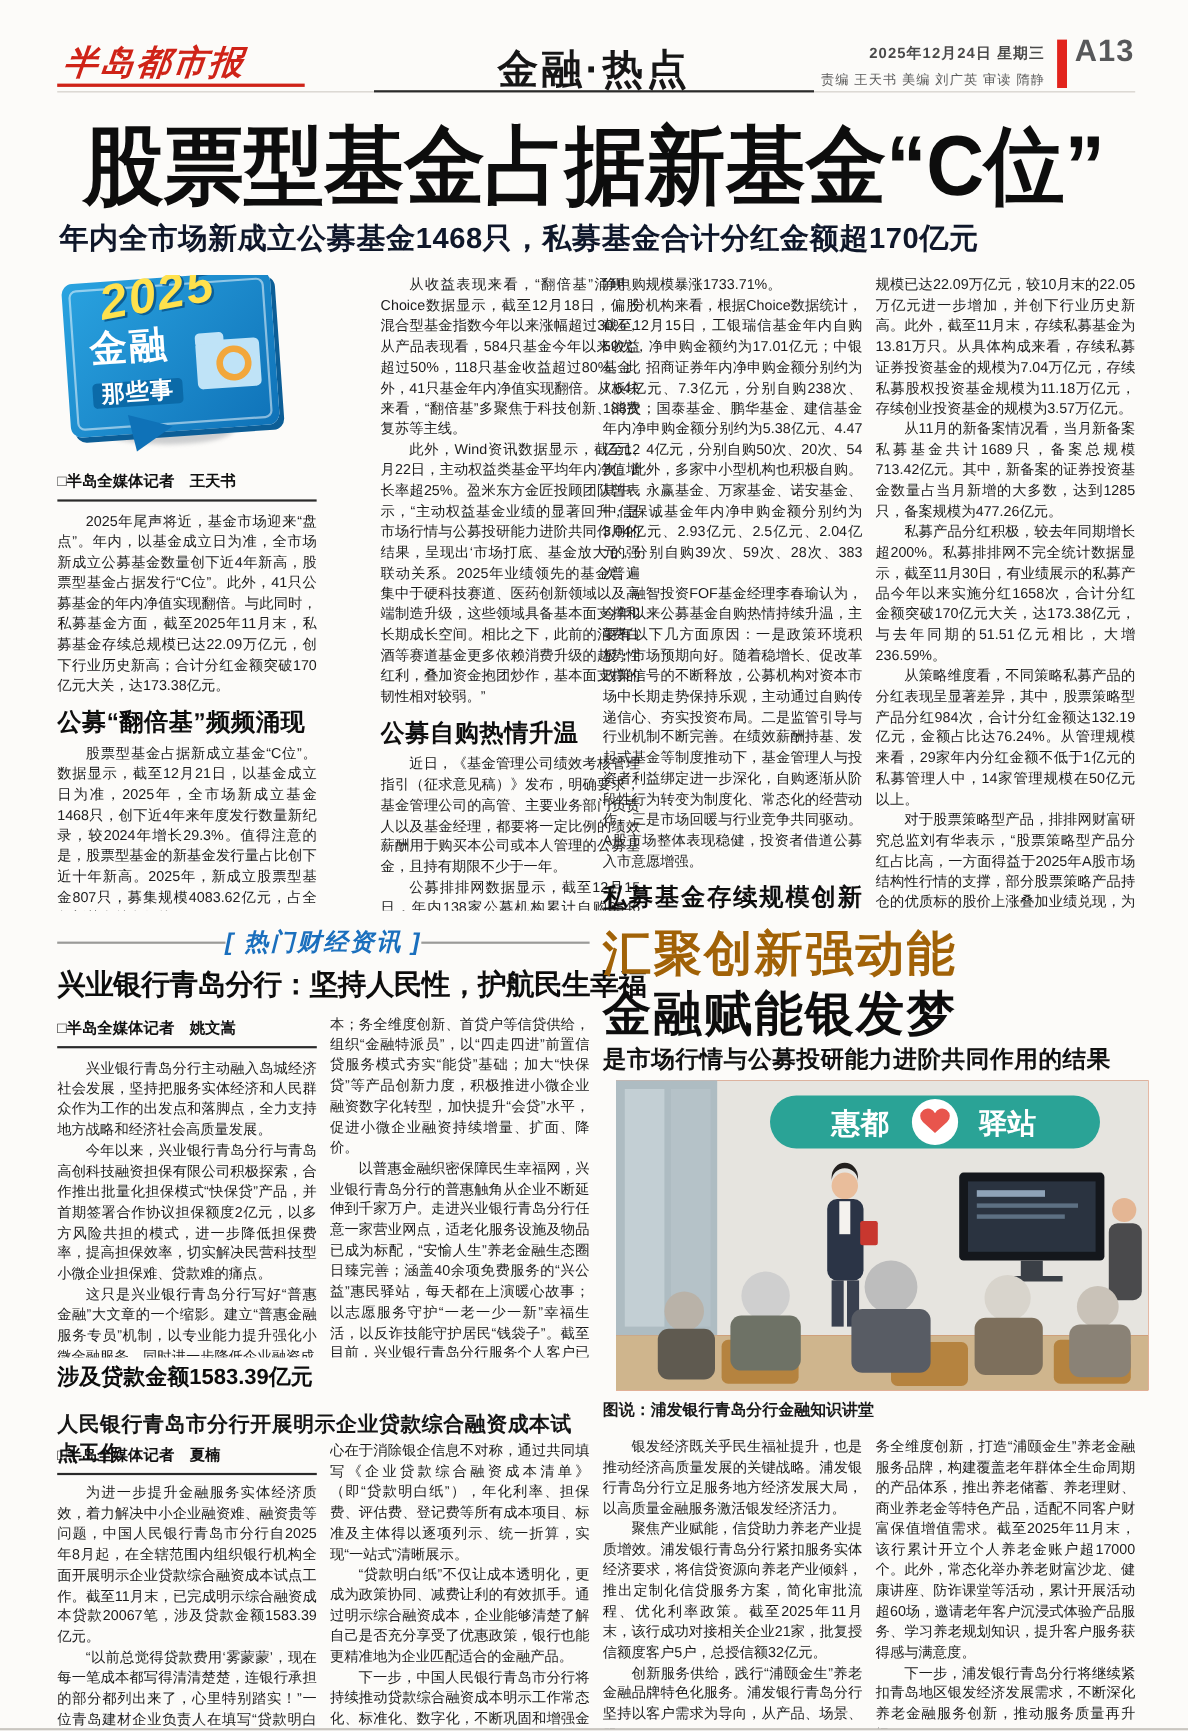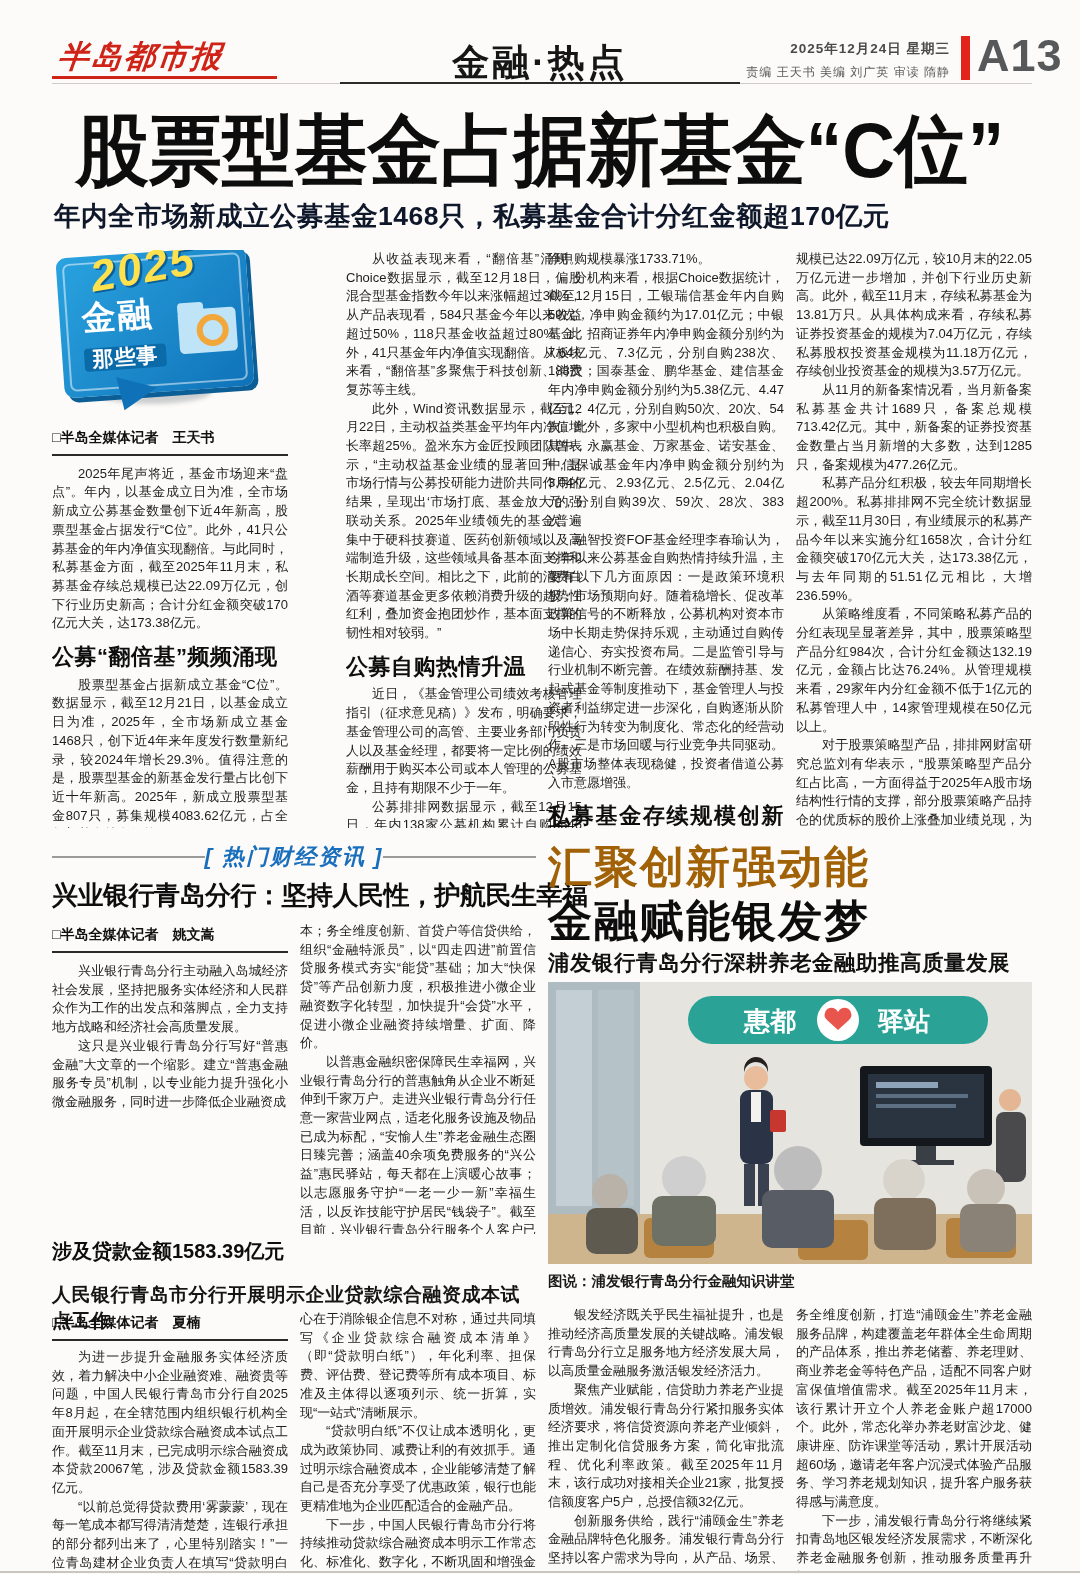--- a/index.html
+++ b/index.html
@@ -11,21 +11,21 @@
   .masthead{left:58px;top:36px;font-family:"Liberation Serif",serif;font-style:italic;
             font-weight:900;font-size:31px;color:#cf2318;letter-spacing:2px;transform:skewX(-6deg);}
   .masthead-rule{left:52px;top:76px;width:225px;height:3px;background:#cf2318;}
   .section-title{left:380px;top:38px;width:320px;text-align:center;font-size:37px;font-weight:900;letter-spacing:3px;}
   .section-rule{left:340px;top:82px;width:400px;height:2px;background:#2b2b2b;}
   .header-rule{left:52px;top:83px;width:980px;height:1px;background:#cfcBC5;}
   .date-block{left:640px;top:40px;width:310px;text-align:right;color:#4a4a4a;}
   .date-line1{font-size:13.5px;font-weight:700;letter-spacing:1px;}
   .date-line2{font-size:12px;margin-top:6px;letter-spacing:1px;color:#5c5c5c;}
   .page-bar{left:961px;top:36px;width:9px;height:44px;background:#e2241d;}
-  .page-no{left:977px;top:30px;font-size:45px;font-weight:700;color:#57585a;letter-spacing:1px;}
+  .page-no{left:977px;top:30px;font-size:28px;font-weight:700;color:#57585a;letter-spacing:1px;}
 
   
   .lead-headline{left:52px;top:100px;width:976px;text-align:center;font-size:73px;font-weight:900;
                  letter-spacing:0px;white-space:nowrap;color:#0d0d0d;transform:scaleY(1.06);transform-origin:top;}
   .lead-sub{left:54px;top:198px;width:976px;font-size:26.5px;font-weight:700;letter-spacing:0.5px;color:#0f172a;}
 
   .col{overflow:hidden;width:236px;font-size:13px;line-height:18.7px;text-align:justify;color:#1c1c1c;}
   .para{margin:0;text-indent:2em;}
   .cont{text-indent:0;}
   h3.sec{font-size:22px;font-weight:900;margin:15px 0 9px;letter-spacing:0.5px;color:#0e0e0e;}
@@ -68,21 +68,21 @@
   .dk-headline{left:52px;top:1238px;width:484px;font-size:20px;font-weight:900;white-space:nowrap;color:#0d0d0d;}
   .dk-sub{left:52px;top:1282px;width:484px;font-size:19px;font-weight:700;letter-spacing:0.5px;color:#151515;}
   .dk-byline{left:52px;top:1314px;width:236px;}
   .dk-c1{left:52px;top:1348px;height:222px;}
   .dk-c2{left:300px;top:1310px;height:260px;}
 
   
   .pf-h1{left:548px;top:838px;width:484px;font-size:44px;font-weight:900;letter-spacing:2px;white-space:nowrap;color:#a16207;}
   .pf-h2{left:548px;top:892px;width:484px;font-size:44px;font-weight:900;letter-spacing:2px;white-space:nowrap;color:#0d0d0d;}
   .pf-sub{left:548px;top:948px;width:484px;font-size:21.5px;font-weight:700;letter-spacing:0.5px;color:#111;}
-  .pf-photo{left:548px;top:982px;width:484px;height:282px;background:#c2410c;}
+  .pf-photo{left:560px;top:982px;width:484px;height:282px;background:#c2410c;}
   .pf-caption{left:548px;top:1272px;width:484px;font-size:14.5px;font-weight:700;color:#1a1a1a;}
   .pf-c1{left:548px;top:1306px;height:266px;}
   .pf-c2{left:796px;top:1306px;height:266px;}
 
   .footer-rule{left:0px;top:1571px;width:1080px;height:2px;background:#c9c6c0;}
 </style>
 </head>
 <body>
 
 <div class="page">
@@ -165,20 +165,21 @@
   <div class="abs band">
     <div class="rule"></div>
     <div class="label">[ 热门财经资讯 ]</div>
     <div class="rule"></div>
   </div>
 
   <div class="abs xy-headline">兴业银行青岛分行：坚持人民性，护航民生幸福</div>
   <div class="abs xy-byline byline">□半岛全媒体记者　姚文嵩</div>
   <div class="abs col xy-c1">
       <p class="para">兴业银行青岛分行主动融入岛城经济社会发展，坚持把服务实体经济和人民群众作为工作的出发点和落脚点，全力支持地方战略和经济社会高质量发展。</p>
+      <p class="para">今年以来，兴业银行青岛分行与青岛高创科技融资担保有限公司积极探索，合作推出批量化担保模式“快保贷”产品，并首期签署合作协议担保额度2亿元，以多方风险共担的模式，进一步降低担保费率，提高担保效率，切实解决民营科技型小微企业担保难、贷款难的痛点。</p>
       <p class="para">这只是兴业银行青岛分行写好“普惠金融”大文章的一个缩影。建立“普惠金融服务专员”机制，以专业能力提升强化小微金融服务，同时进一步降低企业融资成</p>
     </div>
   <div class="abs col xy-c2">
     <div>
         <p class="para cont">本；务全维度创新、首贷户等信贷供给，组织“金融特派员”，以“四走四进”前置信贷服务模式夯实“能贷”基础；加大“快保贷”等产品创新力度，积极推进小微企业融资数字化转型，加快提升“会贷”水平，促进小微企业融资持续增量、扩面、降价。</p>
       </div>
     <div>
         <p class="para">以普惠金融织密保障民生幸福网，兴业银行青岛分行的普惠触角从企业不断延伸到千家万户。走进兴业银行青岛分行任意一家营业网点，适老化服务设施及物品已成为标配，“安愉人生”养老金融生态圈日臻完善；涵盖40余项免费服务的“兴公益”惠民驿站，每天都在上演暖心故事；以志愿服务守护“一老一少一新”幸福生活，以反诈技能守护居民“钱袋子”。截至目前，兴业银行青岛分行服务个人客户已超120万人。</p>
       </div>
   </div>
@@ -195,21 +196,21 @@
         <p class="para cont">心在于消除银企信息不对称，通过共同填写《企业贷款综合融资成本清单》（即“贷款明白纸”），年化利率、担保费、评估费、登记费等所有成本项目、标准及主体得以逐项列示、统一折算，实现“一站式”清晰展示。</p>
       </div>
     <div>
         <p class="para">“贷款明白纸”不仅让成本透明化，更成为政策协同、减费让利的有效抓手。通过明示综合融资成本，企业能够清楚了解自己是否充分享受了优惠政策，银行也能更精准地为企业匹配适合的金融产品。</p>
         <p class="para">下一步，中国人民银行青岛市分行将持续推动贷款综合融资成本明示工作常态化、标准化、数字化，不断巩固和增强金融服务实体经济的质效。</p>
       </div>
   </div>
 
   <div class="abs pf-h1">汇聚创新强动能</div>
   <div class="abs pf-h2">金融赋能银发梦</div>
-  <div class="abs pf-sub">浦发银行青岛分行深耕养老金融助推高质量发展</div>
+  <div class="abs pf-sub">是市场行情与公募投研能力进阶共同作用的结果</div>
 
   <div class="abs pf-photo">
     <svg width="484" height="282" viewBox="0 0 484 282" xmlns="http://www.w3.org/2000/svg">
 
       <rect x="0" y="0" width="484" height="232" fill="#e6e4df"></rect>
 
       <rect x="0" y="0" width="92" height="232" fill="#aebcc2"></rect>
       <rect x="8" y="8" width="36" height="216" fill="#c3cfd4"></rect>
       <rect x="50" y="8" width="36" height="216" fill="#b5c2c8"></rect>
 

